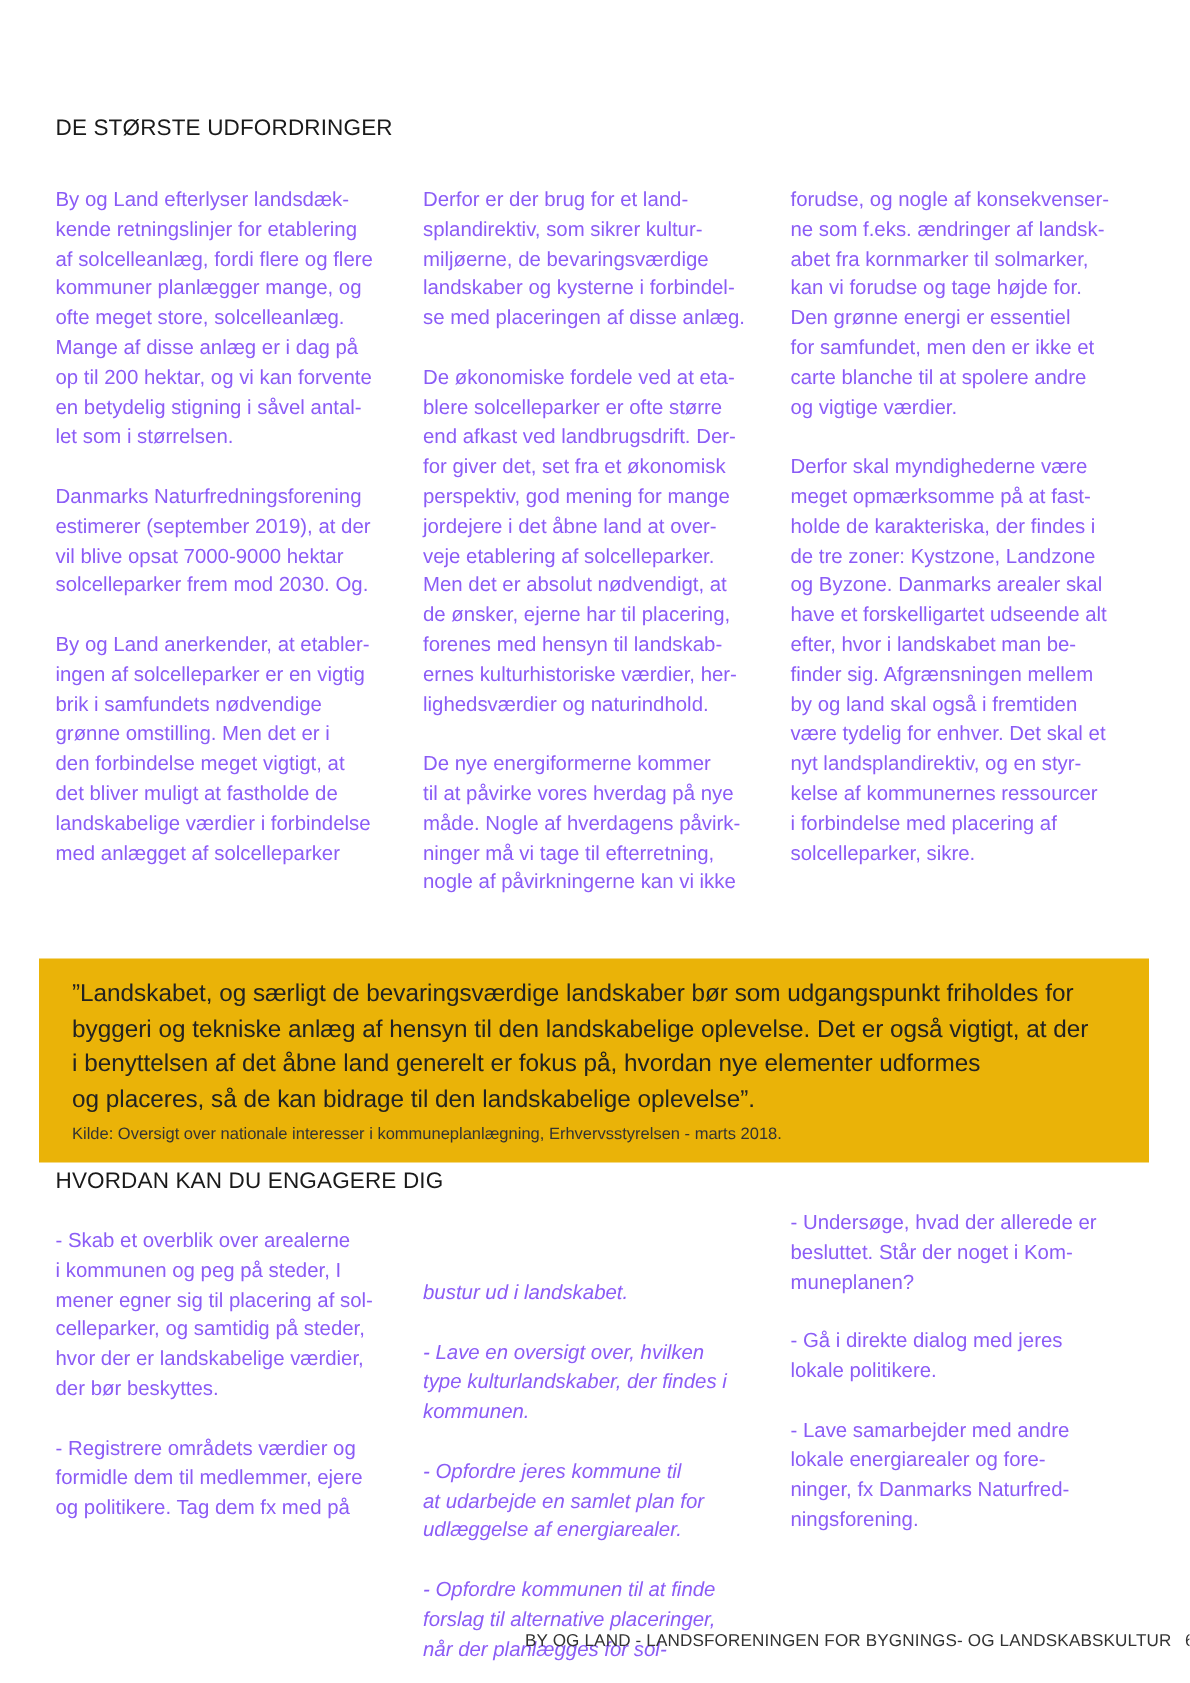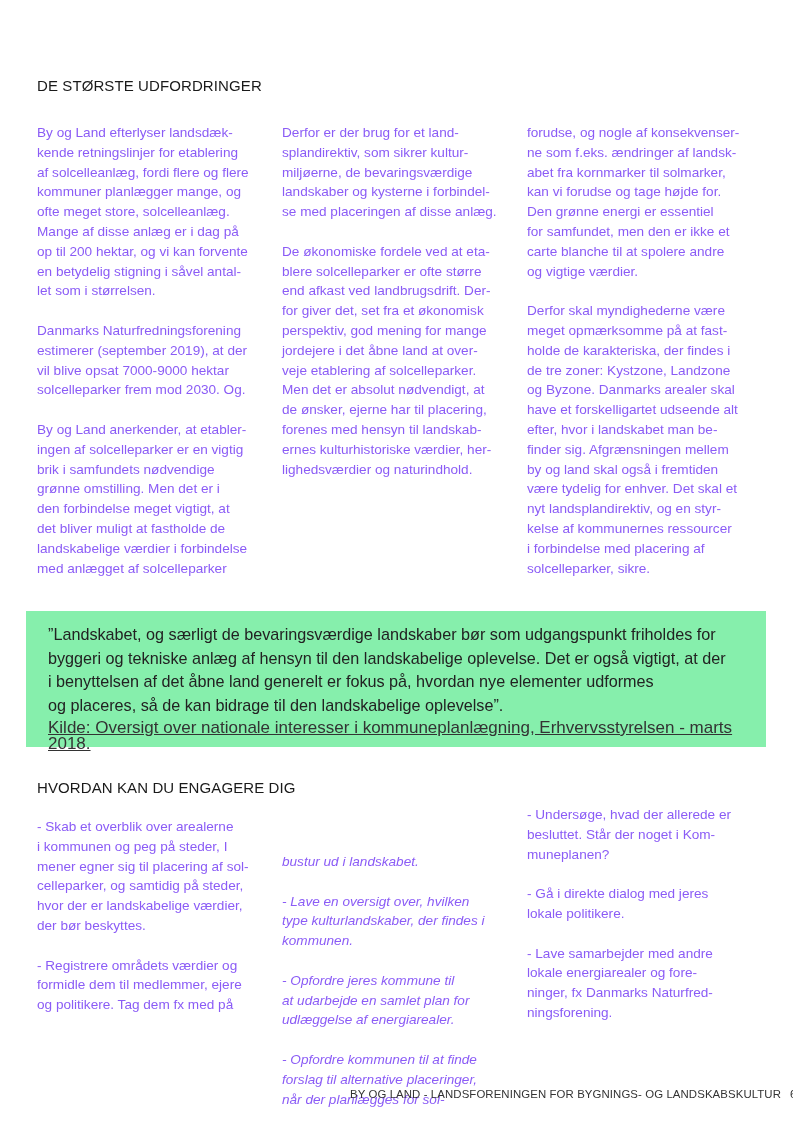--- a/index.html
+++ b/index.html
@@ -18,21 +18,21 @@
   .col p { margin: 0 0 19.8px 0; white-space: pre-line; }
   .quote-box {
     position: absolute; left: 26px; top: 611px; width: 740px; height: 136px;
     background: #d2dfb0; box-sizing: border-box; padding: 12px 20px 0 22px;
   }
   .quote-text {
     font-size: 16.2px; line-height: 23.5px; color: #222222; margin: 0;
     white-space: pre-line;
   }
   .quote-source {
-    font-size: 17px; line-height: 16px; color: #333333; margin-top: 3px; text-decoration: underline;
+    font-size: 11px; line-height: 16px; color: #333333; margin-top: 3px;
   }
   .footer {
     position: absolute; top: 1088px; left: 350px; font-size: 11.4px; color: #333333;
     letter-spacing: 0.1px; white-space: nowrap;
   }
   .footer .page-num { margin-left: 9px; }
 </style>
 </head>
 <body>
 
@@ -73,20 +73,25 @@
 end afkast ved landbrugsdrift. Der-
 for giver det, set fra et økonomisk
 perspektiv, god mening for mange
 jordejere i det åbne land at over-
 veje etablering af solcelleparker.
 Men det er absolut nødvendigt, at
 de ønsker, ejerne har til placering,
 forenes med hensyn til landskab-
 ernes kulturhistoriske værdier, her-
 lighedsværdier og naturindhold.</p>
+  <p>De nye energiformerne kommer
+til at påvirke vores hverdag på nye
+måde. Nogle af hverdagens påvirk-
+ninger må vi tage til efterretning,
+nogle af påvirkningerne kan vi ikke</p>
 </div>
 
 <div class="col" style="left:527px; top:123px;">
   <p>forudse, og nogle af konsekvenser-
 ne som f.eks. ændringer af landsk-
 abet fra kornmarker til solmarker,
 kan vi forudse og tage højde for.
 Den grønne energi er essentiel
 for samfundet, men den er ikke et
 carte blanche til at spolere andre
@@ -100,21 +105,21 @@
 efter, hvor i landskabet man be-
 finder sig. Afgrænsningen mellem
 by og land skal også i fremtiden
 være tydelig for enhver. Det skal et
 nyt landsplandirektiv, og en styr-
 kelse af kommunernes ressourcer
 i forbindelse med placering af
 solcelleparker, sikre.</p>
 </div>
 
-<div class="quote-box" style="background: #86efac;">
+<div class="quote-box" style="background: #eab308; margin-top: 28px;">
   <p class="quote-text">”Landskabet, og særligt de bevaringsværdige landskaber bør som udgangspunkt friholdes for
 byggeri og tekniske anlæg af hensyn til den landskabelige oplevelse. Det er også vigtigt, at der
 i benyttelsen af det åbne land generelt er fokus på, hvordan nye elementer udformes
 og placeres, så de kan bidrage til den landskabelige oplevelse”.</p>
   <div class="quote-source">Kilde: Oversigt over nationale interesser i kommuneplanlægning, Erhvervsstyrelsen - marts 2018.</div>
 </div>
 
 <h1 class="heading" style="top:779px;">HVORDAN KAN DU ENGAGERE DIG</h1>
 
 <div class="col" style="left:37px; top:817px;">

